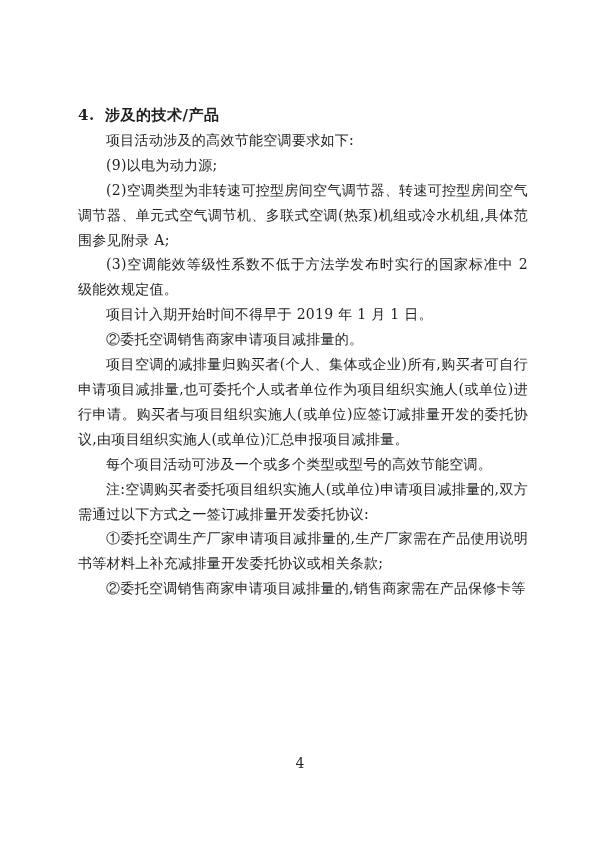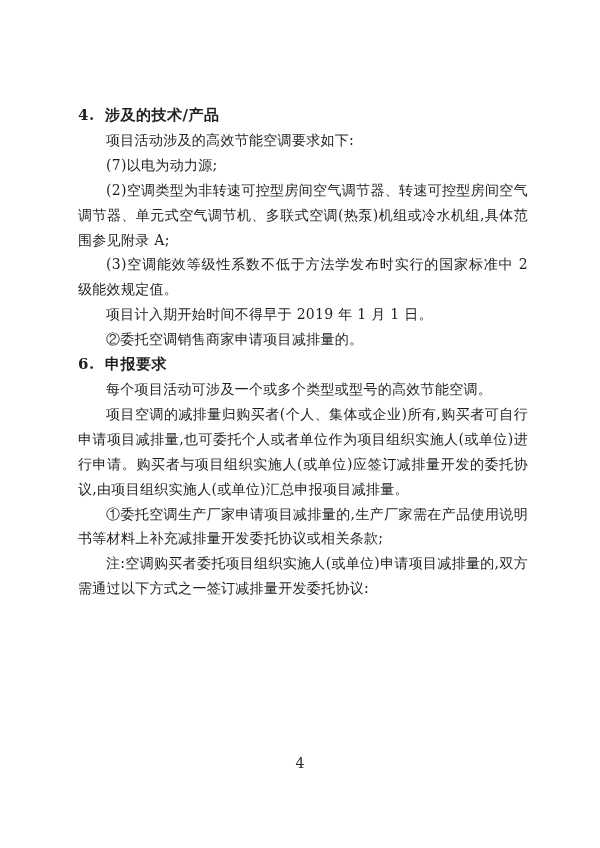--- a/index.html
+++ b/index.html
@@ -56,31 +56,29 @@
 </head>
 <body>
 
 <div class="page">
   <div class="content">
 
     <div class="block heading">
       <span class="h-num">4.</span><span class="h-title">涉及的技术/产品</span>
     </div>
     <p class="block para">项目活动涉及的高效节能空调要求如下:</p>
-    <p class="block para">(7)以电为动力源;</p>
+    <p class="block para">(9)以电为动力源;</p>
     <p class="block para">(2)空调类型为非转速可控型房间空气调节器、转速可控型房间空气调节器、单元式空气调节机、多联式空调(热泵)机组或冷水机组,具体范围参见附录 A;</p>
     <p class="block para">(3)空调能效等级性系数不低于方法学发布时实行的国家标准中 2 级能效规定值。</p>
 
     <p class="block para">项目计入期开始时间不得早于 2019 年 1 月 1 日。</p>
     <p class="block para">②委托空调销售商家申请项目减排量的。</p>
 
-    <div class="block heading">
-      <span class="h-num">6.</span><span class="h-title">申报要求</span>
-    </div>
+    <p class="block para">项目空调的减排量归购买者(个人、集体或企业)所有,购买者可自行申请项目减排量,也可委托个人或者单位作为项目组织实施人(或单位)进行申请。购买者与项目组织实施人(或单位)应签订减排量开发的委托协议,由项目组织实施人(或单位)汇总申报项目减排量。</p>
     <p class="block para">每个项目活动可涉及一个或多个类型或型号的高效节能空调。</p>
-    <p class="block para">项目空调的减排量归购买者(个人、集体或企业)所有,购买者可自行申请项目减排量,也可委托个人或者单位作为项目组织实施人(或单位)进行申请。购买者与项目组织实施人(或单位)应签订减排量开发的委托协议,由项目组织实施人(或单位)汇总申报项目减排量。</p>
+    <p class="block para">注:空调购买者委托项目组织实施人(或单位)申请项目减排量的,双方需通过以下方式之一签订减排量开发委托协议:</p>
     <p class="block para">①委托空调生产厂家申请项目减排量的,生产厂家需在产品使用说明书等材料上补充减排量开发委托协议或相关条款;</p>
-    <p class="block para">注:空调购买者委托项目组织实施人(或单位)申请项目减排量的,双方需通过以下方式之一签订减排量开发委托协议:</p>
+    <p class="block para">②委托空调销售商家申请项目减排量的,销售商家需在产品保修卡等</p>
 
   </div>
 
   <div class="page-number">4</div>
 </div>
 
 </body></html>

